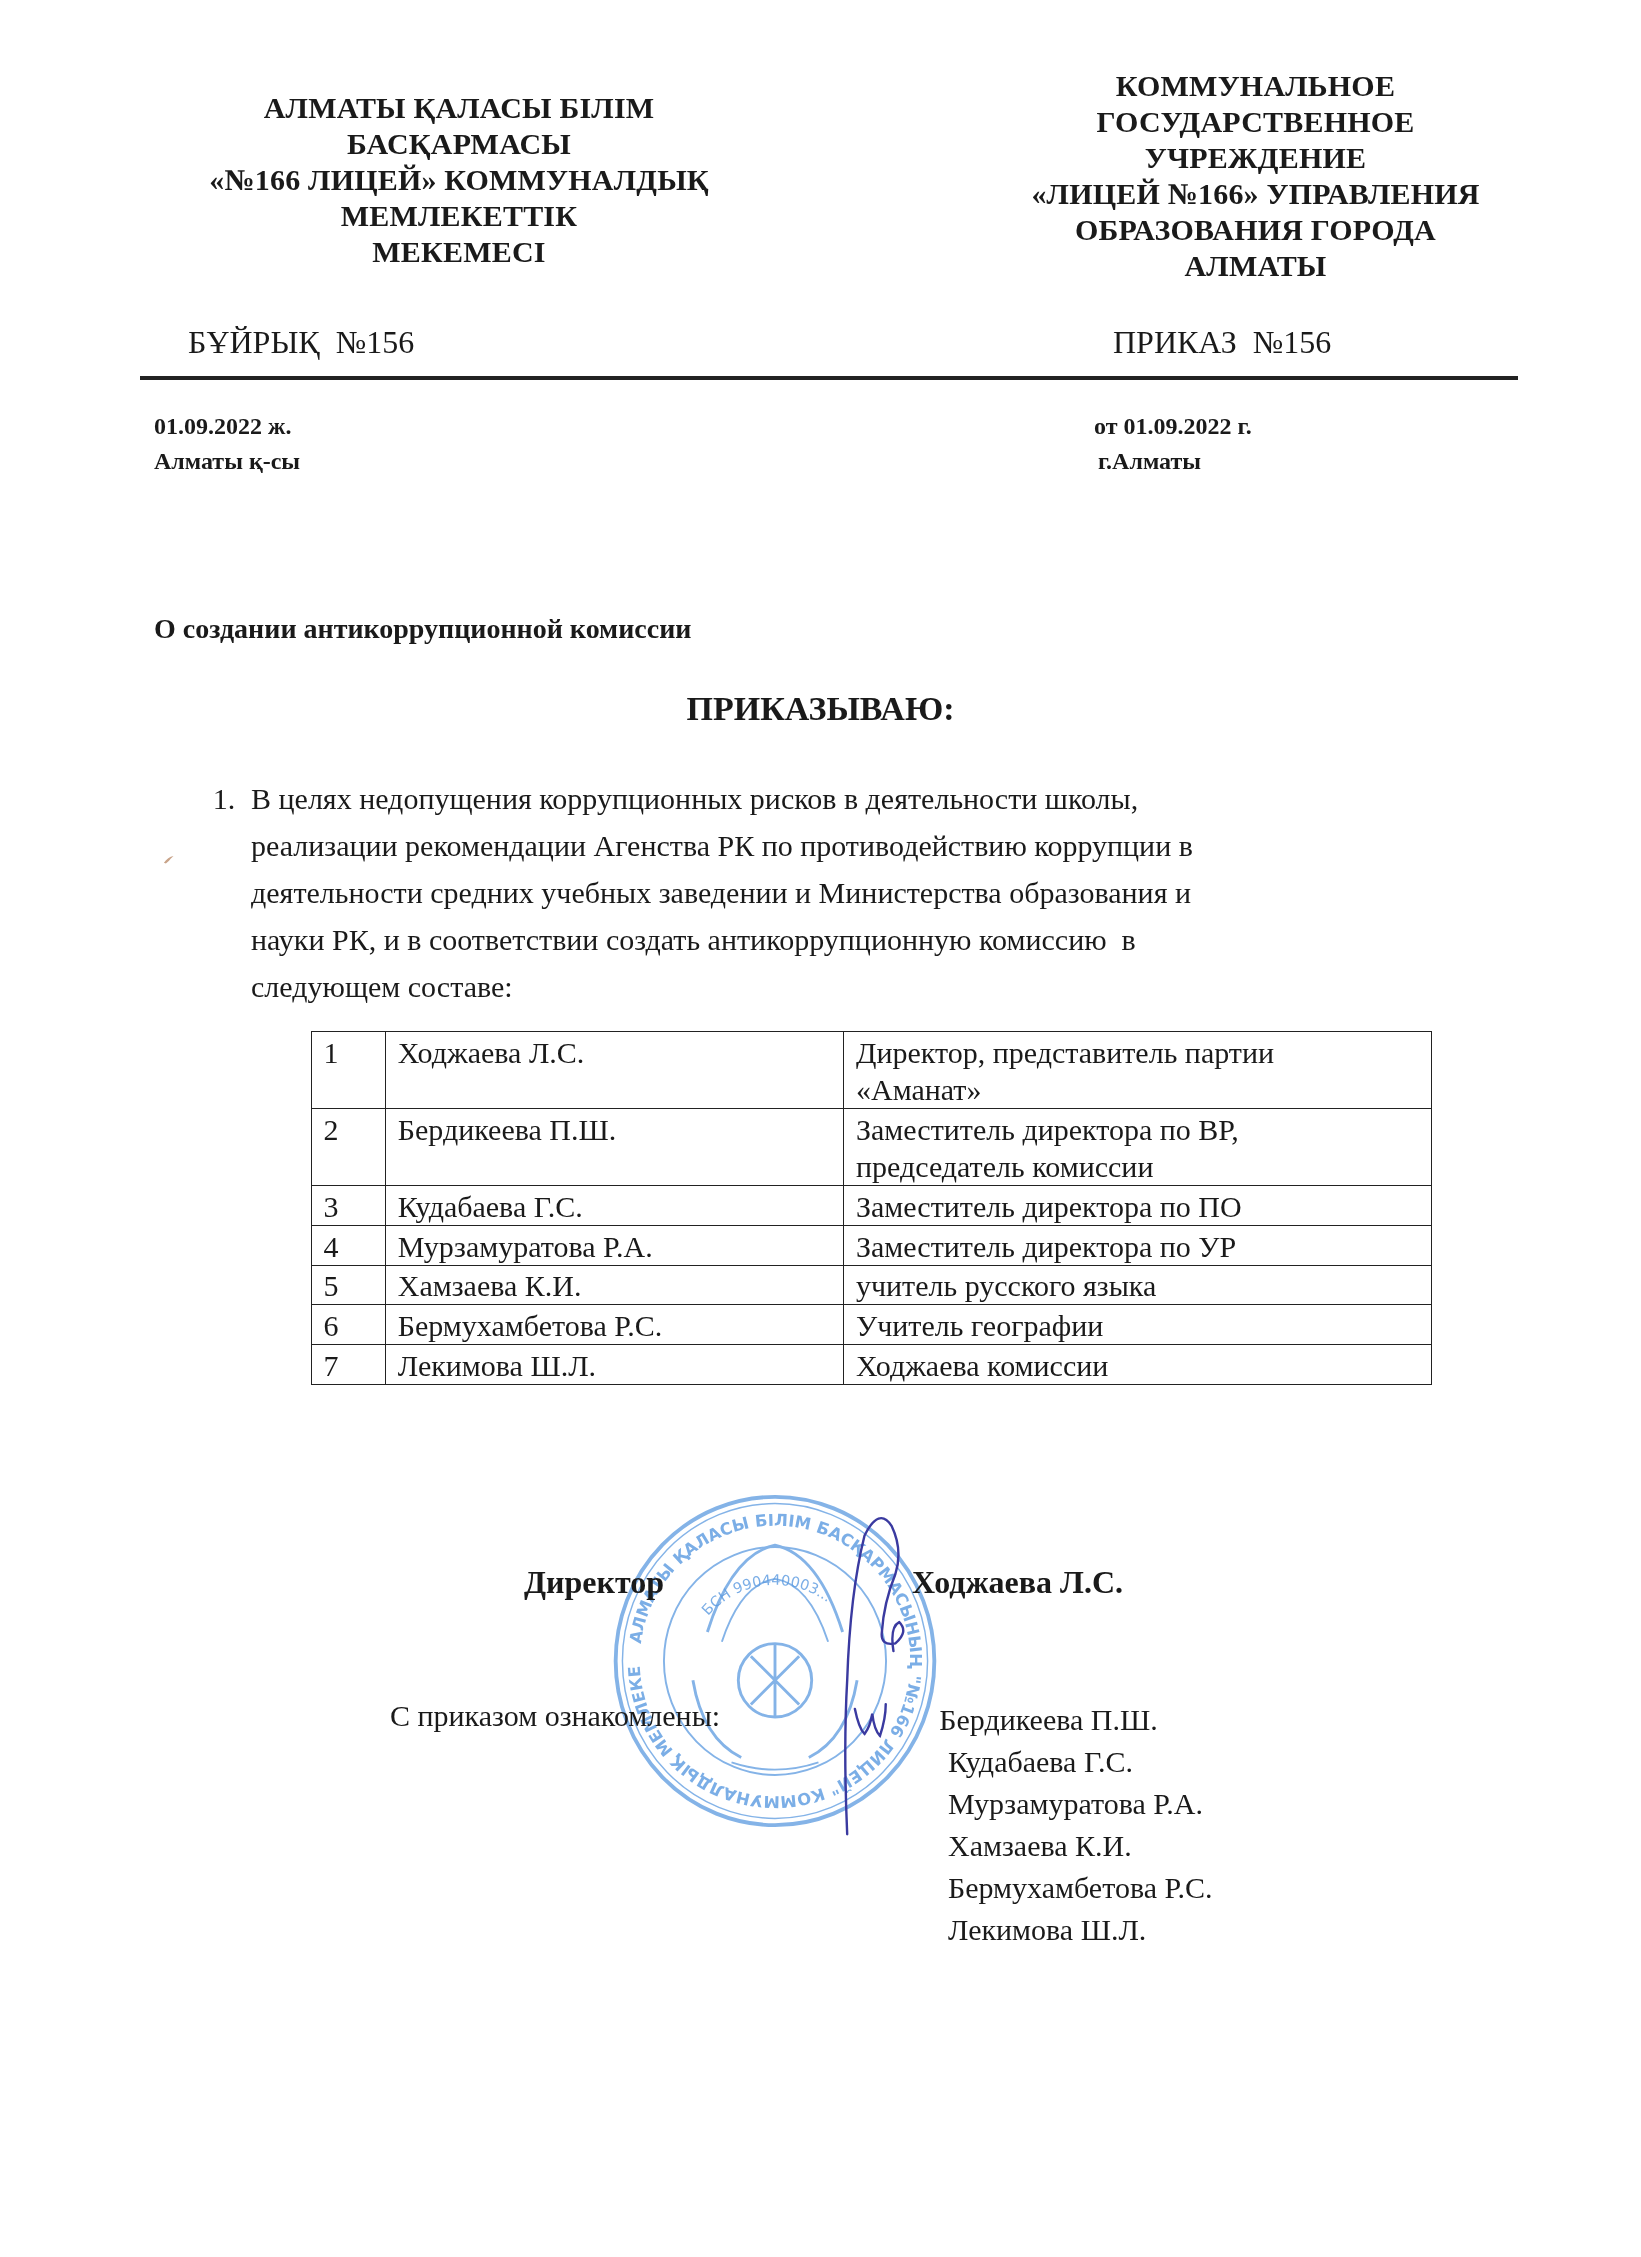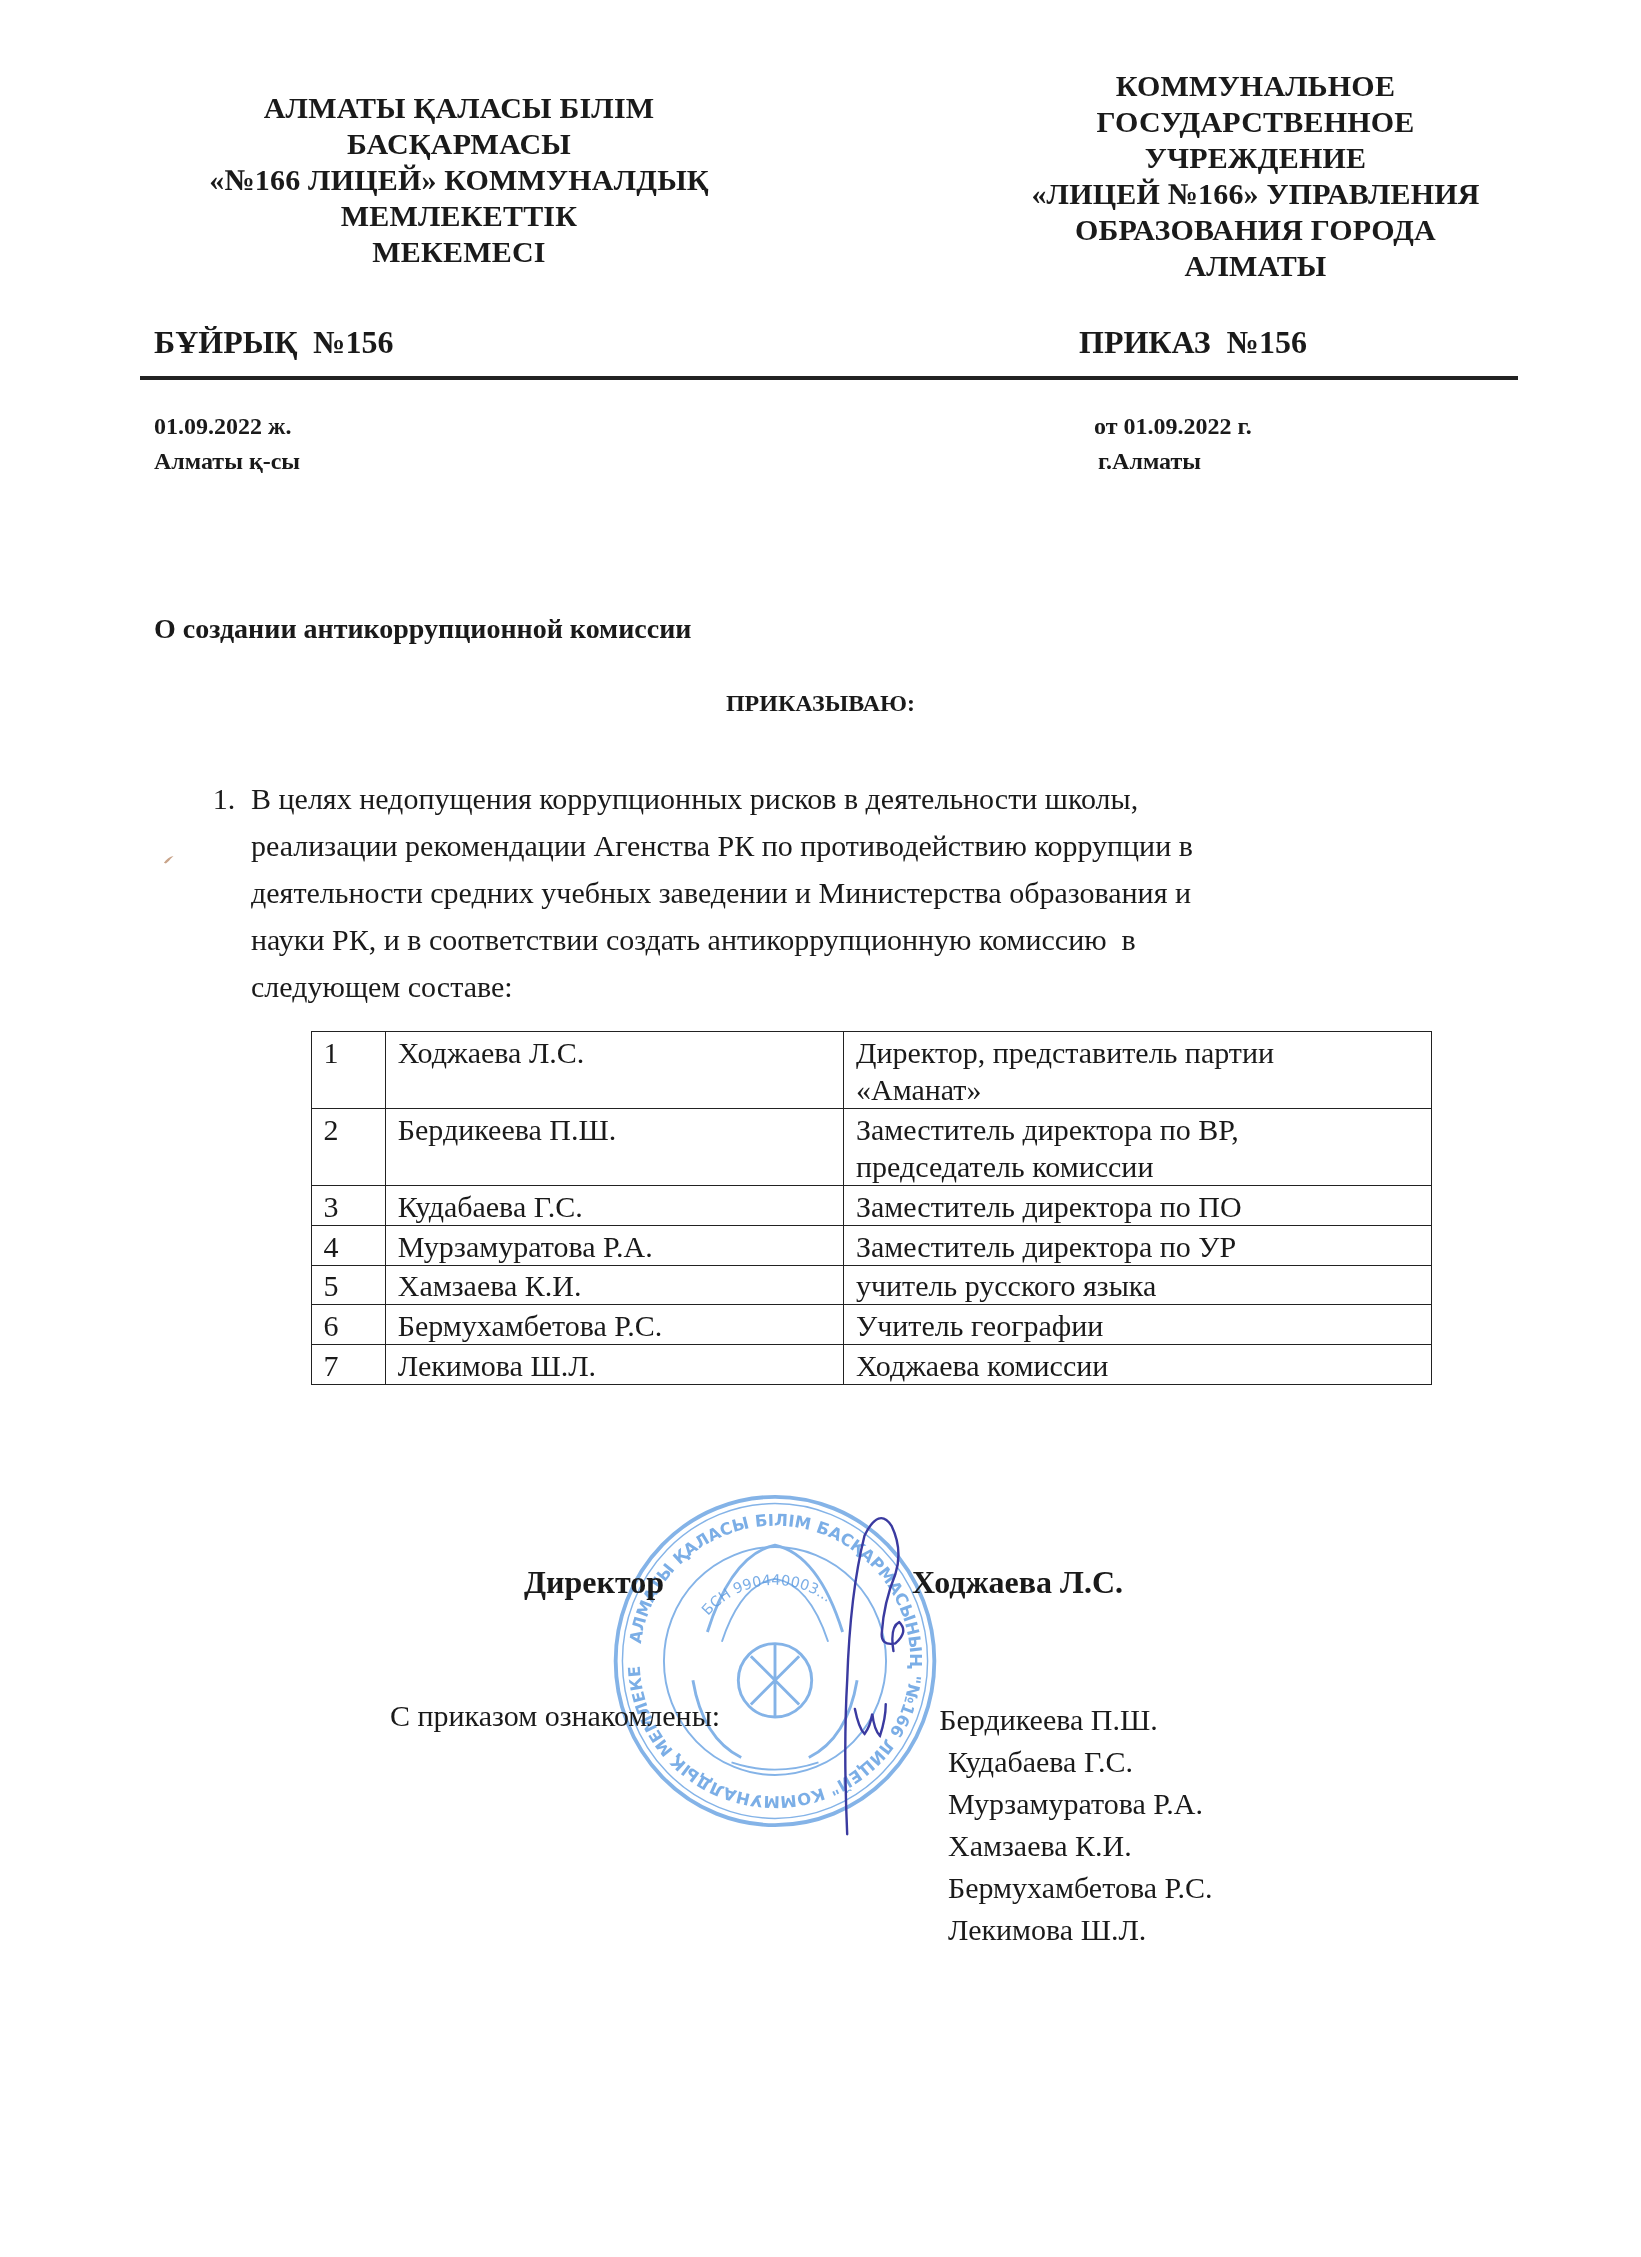--- a/index.html
+++ b/index.html
@@ -7,29 +7,29 @@
     width: 1641px; height: 2257px; position: relative; overflow: hidden;
     font-family: "Liberation Serif", "DejaVu Serif", serif; color: #1a1a1a;
   }
   .abs { position: absolute; }
   .hdr {
     font-weight: bold; font-size: 30px; line-height: 36px; text-align: center;
     letter-spacing: 0.2px;
   }
   #hdr-left { left: 145px; top: 90px; width: 628px; }
   #hdr-right { left: 966px; top: 68px; width: 579px; }
-  .order { font-weight: bold; font-size: 32px; }
+  .order { font-weight: normal; font-size: 32px; margin-left: 34px; }
   #order-kz { left: 154px; top: 324px; }
   #order-ru { left: 1079px; top: 324px; }
   #rule { left: 140px; top: 376px; width: 1378px; height: 3.9px; background: #222; }
   .meta { font-weight: bold; font-size: 24px; line-height: 35px; }
   #meta-left { left: 154px; top: 409px; }
   #meta-right { left: 1094px; top: 409px; }
   #subject { left: 154px; top: 613px; font-weight: bold; font-size: 28px; }
-  #order-word { left: 0; width: 1641px; top: 690px; text-align: center; font-weight: bold; font-size: 24px; }
+  #order-word { left: 0; width: 1641px; top: 690px; text-align: center; font-weight: bold; font-size: 34px; }
   #item1 { left: 203px; top: 775px; width: 1284px; font-size: 30px; line-height: 47px; }
   #item1 .num { position: absolute; left: 9.7px; top: 0; }
   #item1 .txt { margin-left: 48px; }
   #item1 .ln { display: block; white-space: nowrap; }
   table#members {
     position: absolute; left: 311px; top: 1031px; width: 1121px;
     border-collapse: collapse; font-size: 30px;
   }
   #members td {
     border: 1.9px solid #222; vertical-align: top; padding: 1.9px 11.6px 0 11.6px;

